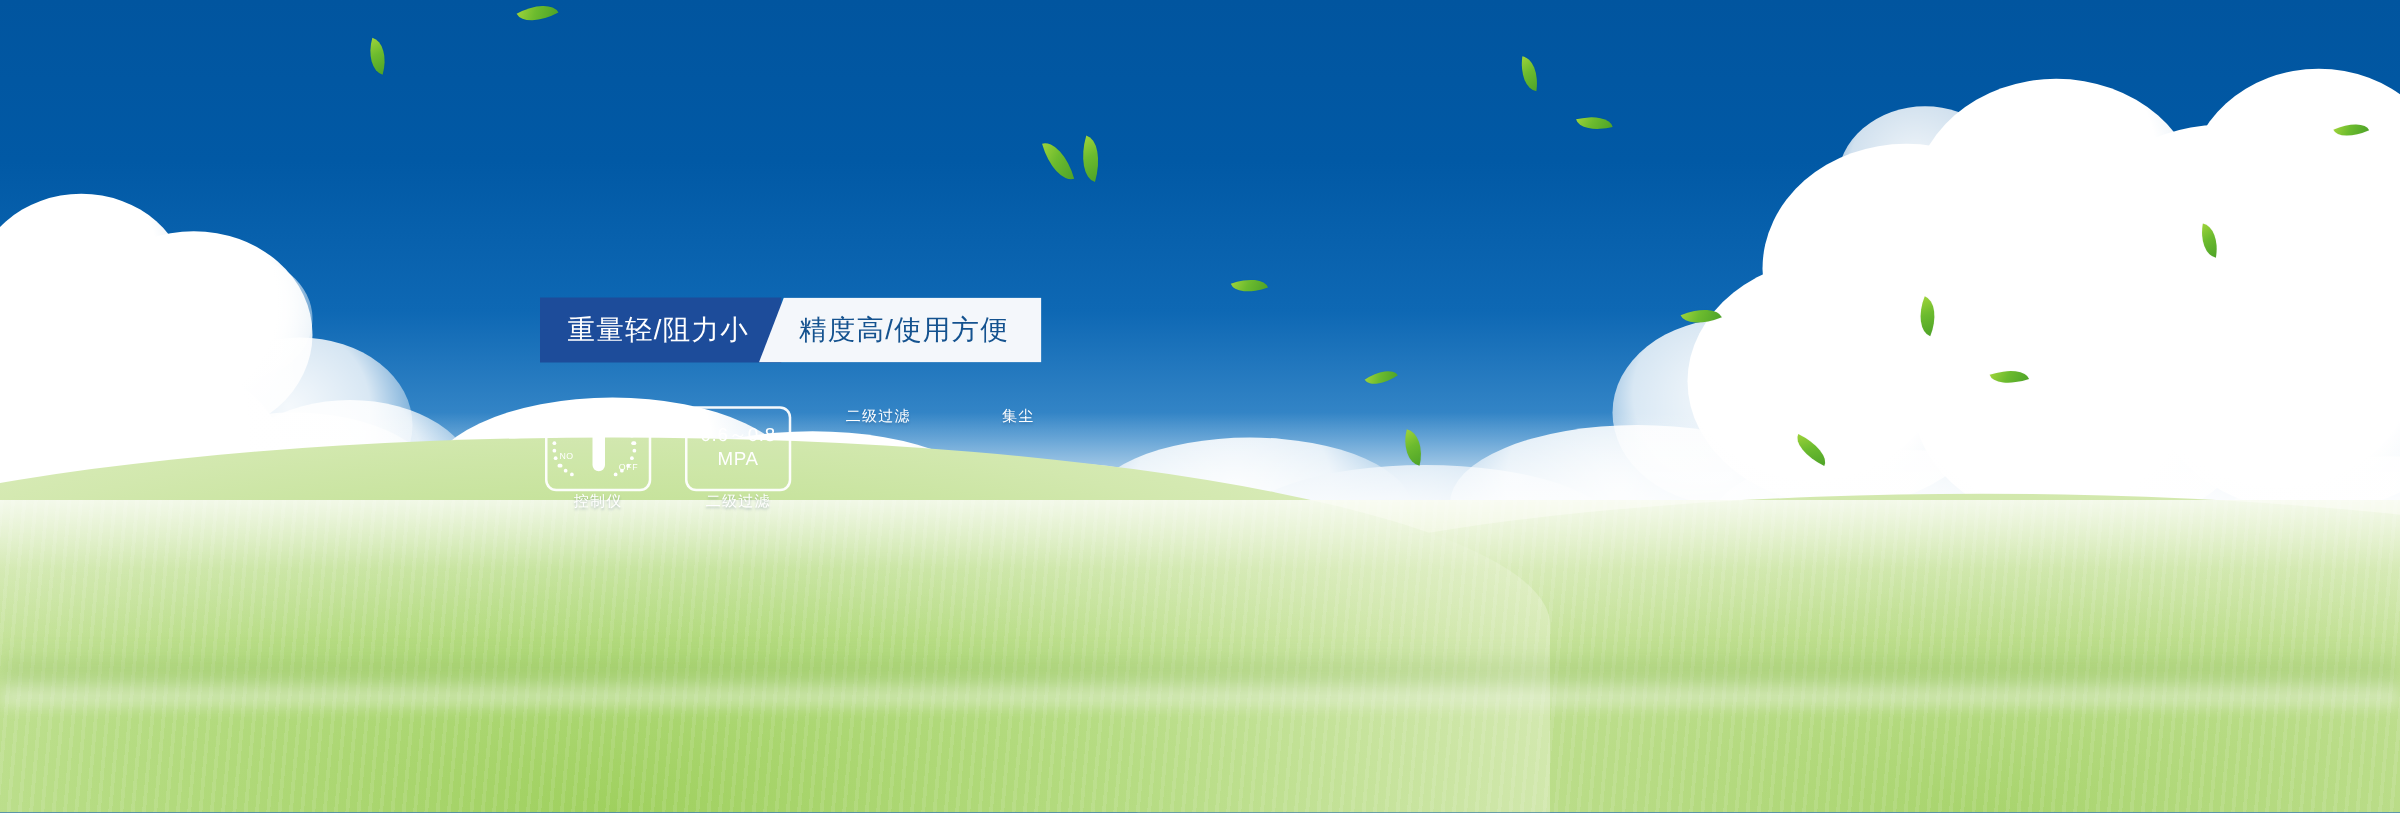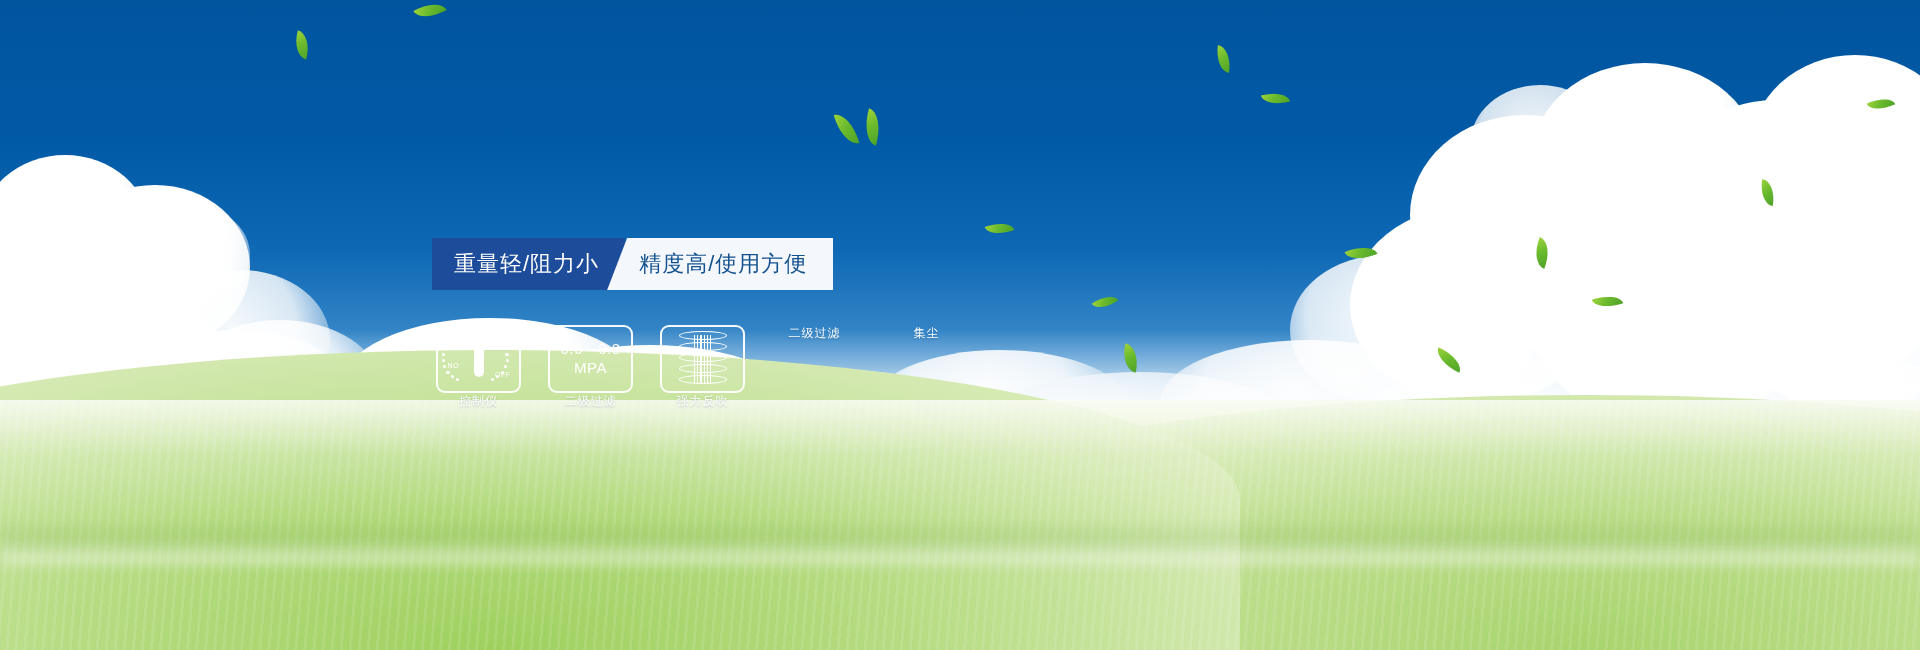--- a/index.html
+++ b/index.html
@@ -340,33 +340,20 @@
       <div class="feature">
         <div class="fbox">
           <div class="fbox-text">
             <div>0.6～0.8</div>
             <div>MPA</div>
           </div>
         </div>
         <div class="flabel">二级过滤</div>
       </div>
 
-      <div class="feature">
-        <div class="fbox">
-          <div class="coil">
-            <div class="core"></div>
-            <div class="ring" style="top:0px;"></div>
-            <div class="ring" style="top:11px;"></div>
-            <div class="ring" style="top:22px;"></div>
-            <div class="ring" style="top:33px;"></div>
-            <div class="ring" style="top:44px;"></div>
-          </div>
-        </div>
-        <div class="flabel">强力反吹</div>
-      </div>
 
       <div class="feature">
         <div class="flabel">二级过滤</div>
       </div>
 
       <div class="feature">
         <div class="flabel">集尘</div>
       </div>
 
     </div>

